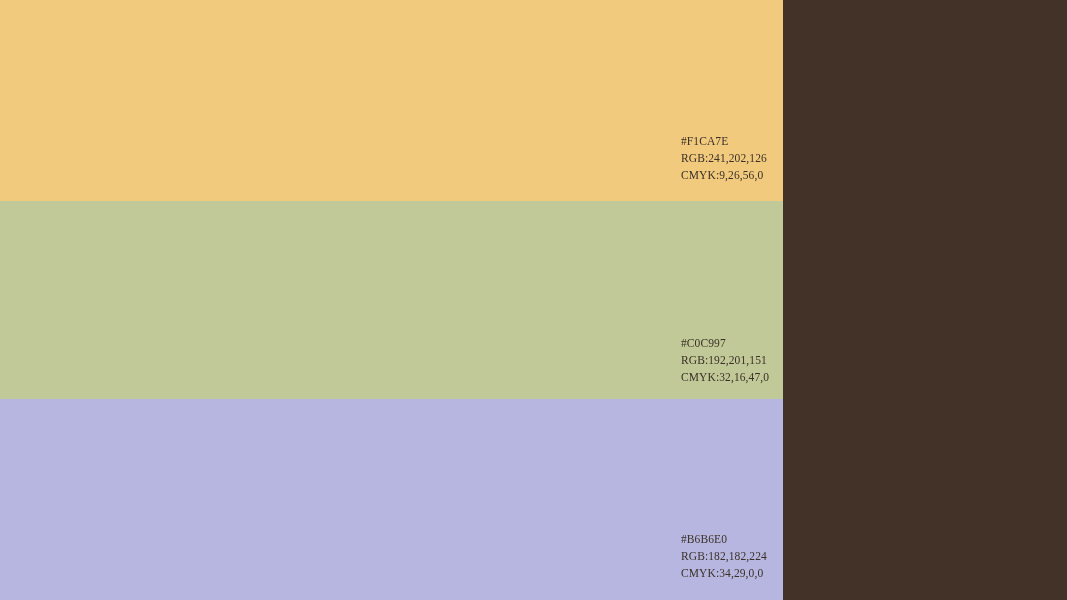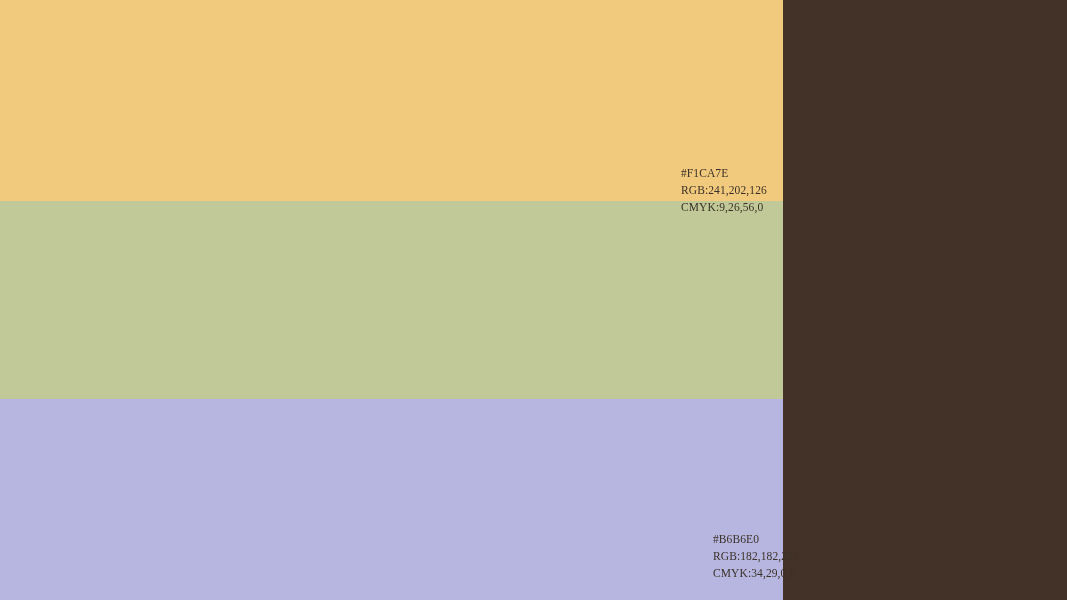--- a/index.html
+++ b/index.html
@@ -30,45 +30,50 @@
     line-height: 17px;
     font-size: 11.5px;
     letter-spacing: 0.1px;
     white-space: nowrap;
   }
   .caption div { display: block; }
 
   
   #caption-0 { left: 681px; top: 133px; }
   #caption-1 { left: 681px; top: 335px; }
-  #caption-2 { left: 681px; top: 531px; margin-left: 32px; }
+  #caption-2 { left: 681px; top: 531px; }
   #caption-3 { left: 956px; top: 529px; }
 
   .on-light { color: #3b3128; }
   .on-dark  { color: #f2efec; }
 </style>
 </head>
 <body>
 
 <div id="palette">
 
   <div class="swatch" id="swatch-0" style="background-color: rgb(241, 202, 126);"></div>
 
   <div class="swatch" id="swatch-1" style="background-color: rgb(192, 201, 151);"></div>
 
   <div class="swatch" id="swatch-2" style="background-color: rgb(182, 182, 224);"></div>
 
   <div class="swatch" id="swatch-3" style="background-color: rgb(67, 50, 39);"></div>
 
-  <div class="caption on-light" id="caption-0" style="color: rgb(59, 49, 40); margin-top: 32px;">
+  <div class="caption on-light" id="caption-0" style="color: rgb(59, 49, 40);">
     <div>#F1CA7E</div>
     <div>RGB:241,202,126</div>
     <div>CMYK:9,26,56,0</div>
   </div>
 
+  <div class="caption on-light" id="caption-1" style="color: rgb(59, 49, 40);">
+    <div>#C0C997</div>
+    <div>RGB:192,201,151</div>
+    <div>CMYK:32,16,47,0</div>
+  </div>
 
   <div class="caption on-light" id="caption-2" style="color: rgb(59, 49, 40);">
     <div>#B6B6E0</div>
     <div>RGB:182,182,224</div>
     <div>CMYK:34,29,0,0</div>
   </div>
 
 
 </div>
 

